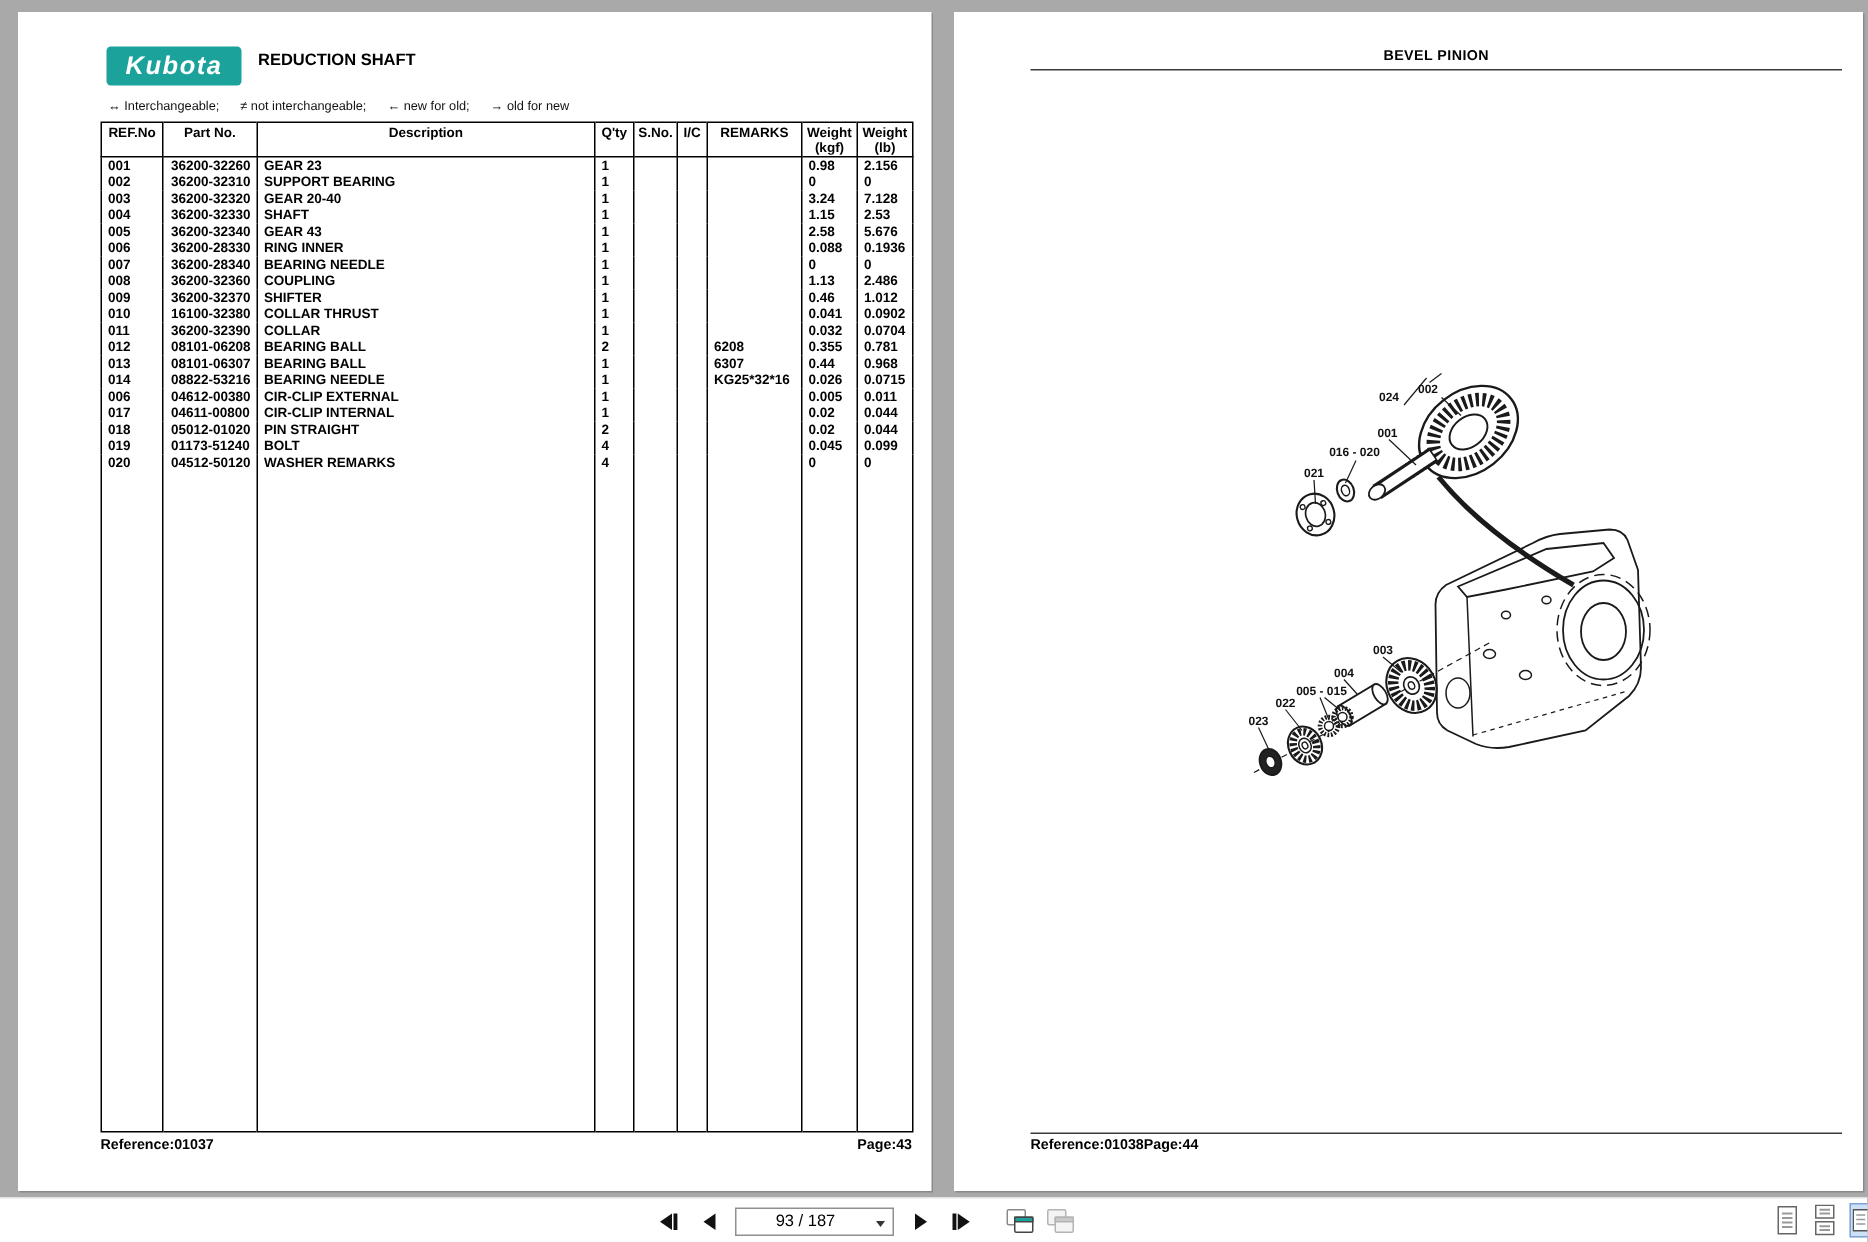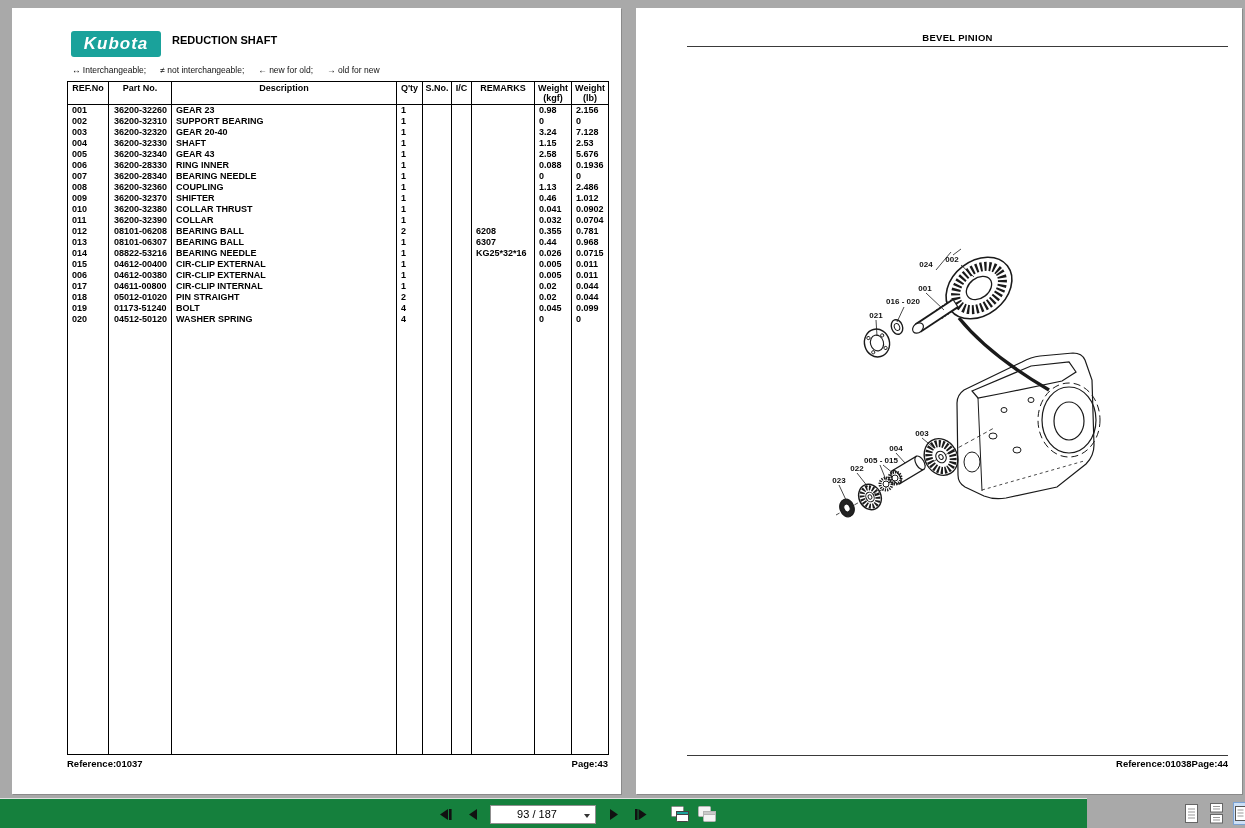--- a/index.html
+++ b/index.html
@@ -33,26 +33,26 @@
   .lp-footer { position:absolute; left:55px; top:750px; width:541px; display:flex;
                justify-content:space-between; font-size:9.5px; font-weight:bold; color:#000;gap:32px; }
 
   
   .rp-title { position:absolute; left:51px; top:24px; width:541px; text-align:center;
               font-size:9.5px; font-weight:bold; letter-spacing:.3px; color:#000; }
   .rp-rule  { position:absolute; left:51px; width:541px; height:1px; background:#3a3a3a; }
   .rp-rule.top { top:38px; }
   .rp-rule.bottom { top:747px; }
   .rp-footer { position:absolute; left:51px; top:750px; width:541px; display:flex;
-               justify-content:flex-end; font-size:9.5px; font-weight:bold; color:#000; }
+               justify-content:flex-start; font-size:9.5px; font-weight:bold; color:#000; }
   .diagram { position:absolute; left:190px; top:232px; }
   .diagram text { font-family:"Liberation Sans", sans-serif; font-size:8px; font-weight:bold; fill:#111; }
 
   
-  .toolbar { position:absolute; left:0; bottom:0; width:1087px; height:30px; background:#15803d;
+  .toolbar { position:absolute; left:0; bottom:0; width:1245px; height:30px; background:#ffffff;
              border-top:1px solid #e2e2e2; }
   .nav { position:absolute; left:436px; top:5px; height:20px; display:flex; align-items:center; gap:9px; }
   .navbtn { width:18px; height:16px; background:none; border:none; padding:0; cursor:pointer;
             display:flex; align-items:center; justify-content:center; }
   .page-combo { position:relative; width:106px; height:19px; background:#fff; border:1px solid #8f8f8f;
                 display:flex; align-items:center; justify-content:center; cursor:default; }
   .page-combo .value { font-size:11px; color:#000; padding-right:12px; }
   .page-combo .arrow { position:absolute; right:5px; top:8px; width:0; height:0;
                 border-left:3.5px solid transparent; border-right:3.5px solid transparent; border-top:4px solid #333; }
   .viewicons { display:flex; gap:6px; margin-left:10px; }
@@ -216,21 +216,21 @@
               <td class="col-desc">SHIFTER</td>
               <td class="col-qty">1</td>
               <td class="col-sno"></td>
               <td class="col-ic"></td>
               <td class="col-remarks"></td>
               <td class="col-kgf">0.46</td>
               <td class="col-lb">1.012</td>
             </tr>
             <tr>
               <td class="col-ref">010</td>
-              <td class="col-part">36200-32380</td>
+              <td class="col-part">16100-32380</td>
               <td class="col-desc">COLLAR THRUST</td>
               <td class="col-qty">1</td>
               <td class="col-sno"></td>
               <td class="col-ic"></td>
               <td class="col-remarks"></td>
               <td class="col-kgf">0.041</td>
               <td class="col-lb">0.0902</td>
             </tr>
             <tr>
               <td class="col-ref">011</td>
@@ -270,31 +270,20 @@
               <td class="col-part">08822-53216</td>
               <td class="col-desc">BEARING NEEDLE</td>
               <td class="col-qty">1</td>
               <td class="col-sno"></td>
               <td class="col-ic"></td>
               <td class="col-remarks">KG25*32*16</td>
               <td class="col-kgf">0.026</td>
               <td class="col-lb">0.0715</td>
             </tr>
             <tr>
-              <td class="col-ref">015</td>
-              <td class="col-part">04612-00400</td>
-              <td class="col-desc">CIR-CLIP EXTERNAL</td>
-              <td class="col-qty">1</td>
-              <td class="col-sno"></td>
-              <td class="col-ic"></td>
-              <td class="col-remarks"></td>
-              <td class="col-kgf">0.005</td>
-              <td class="col-lb">0.011</td>
-            </tr>
-            <tr>
               <td class="col-ref">006</td>
               <td class="col-part">04612-00380</td>
               <td class="col-desc">CIR-CLIP EXTERNAL</td>
               <td class="col-qty">1</td>
               <td class="col-sno"></td>
               <td class="col-ic"></td>
               <td class="col-remarks"></td>
               <td class="col-kgf">0.005</td>
               <td class="col-lb">0.011</td>
             </tr>
@@ -327,21 +316,21 @@
               <td class="col-qty">4</td>
               <td class="col-sno"></td>
               <td class="col-ic"></td>
               <td class="col-remarks"></td>
               <td class="col-kgf">0.045</td>
               <td class="col-lb">0.099</td>
             </tr>
             <tr>
               <td class="col-ref">020</td>
               <td class="col-part">04512-50120</td>
-              <td class="col-desc">WASHER SPRING</td>
+              <td class="col-desc">WASHER REMARKS</td>
               <td class="col-qty">4</td>
               <td class="col-sno"></td>
               <td class="col-ic"></td>
               <td class="col-remarks"></td>
               <td class="col-kgf">0</td>
               <td class="col-lb">0</td>
             </tr>
             <tr class="filler">
               <td></td>
               <td></td>

